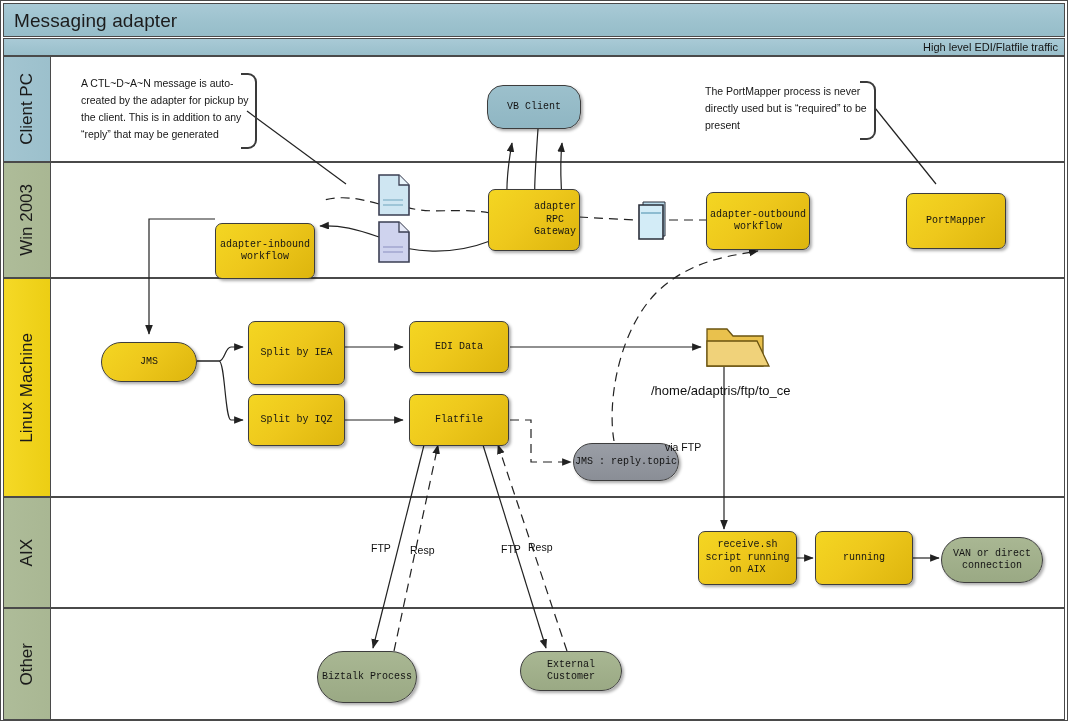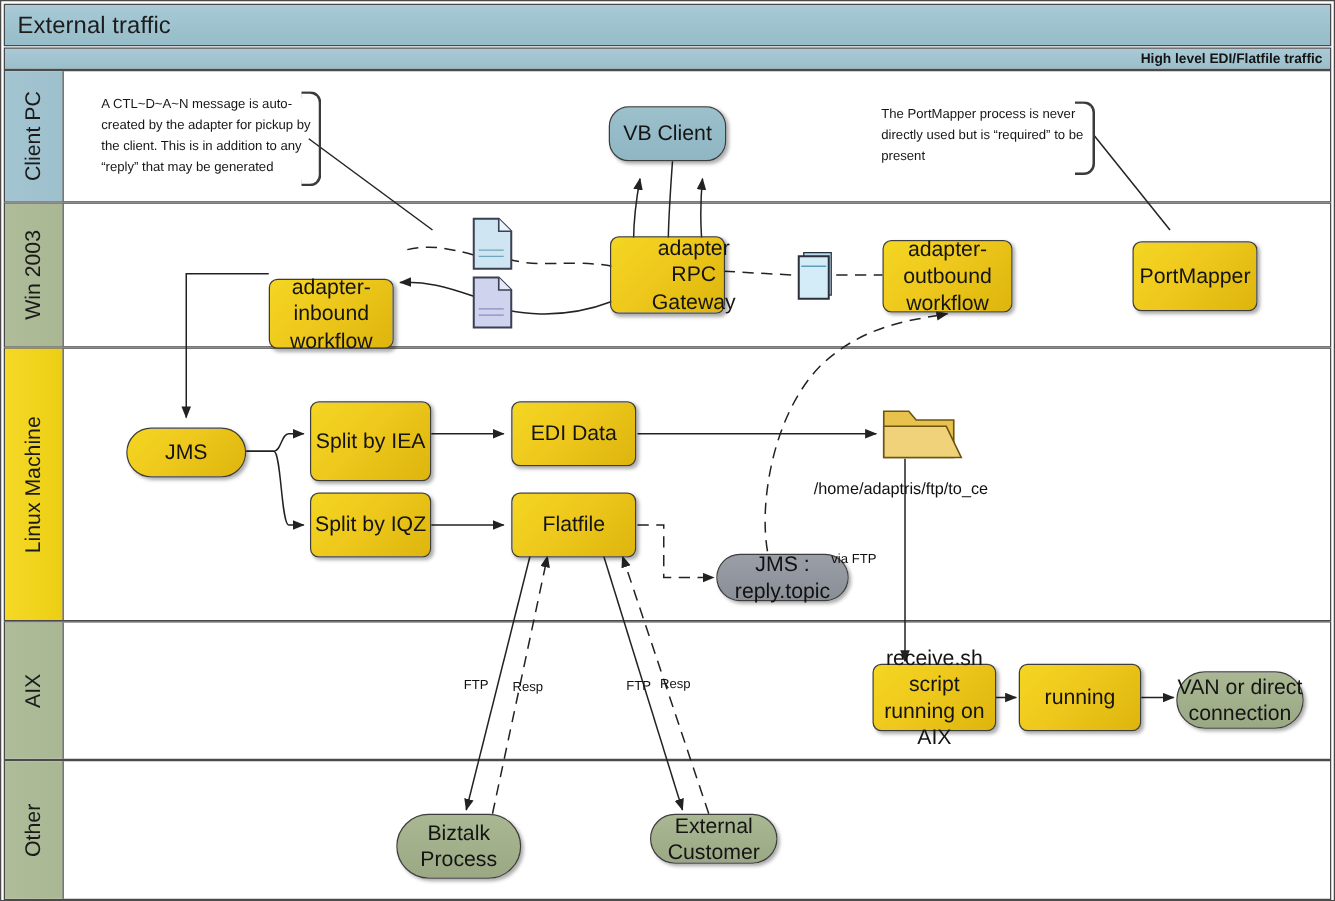--- a/index.html
+++ b/index.html
@@ -7,34 +7,34 @@
   #page{position:relative;width:1068px;height:721px;overflow:hidden;background:#ffffff;
         border:1px solid #4a4a4a;box-sizing:border-box;}
 
   
   .titlebar{position:absolute;left:2px;top:2px;width:1062px;height:34px;
             background:linear-gradient(180deg,#a9cad6 0%,#9dc2ce 55%,#96bdc9 100%);
             border:1px solid #4a4a4a;box-sizing:border-box;}
   .titlebar span{position:absolute;left:10px;top:6px;font-size:19px;color:#1c1c1c;letter-spacing:.1px;}
   .subbar{position:absolute;left:2px;top:37px;width:1062px;height:18px;
           background:linear-gradient(180deg,#a9cad6 0%,#99bfcb 100%);
-          border:1px solid #4a4a4a;box-sizing:border-box;font-weight:bold;}
+          border:1px solid #4a4a4a;box-sizing:border-box;}
   .subbar span{position:absolute;right:6px;top:2px;font-size:11px;color:#141414;}
 
   
   .lane{position:absolute;left:2px;width:1062px;border:1px solid #4a4a4a;box-sizing:border-box;background:#fff;}
   .lane-hd{position:absolute;left:0;top:0;width:47px;height:100%;border-right:1px solid #4a4a4a;box-sizing:border-box;
            display:flex;align-items:center;justify-content:center;}
   .lane-hd span{writing-mode:vertical-rl;transform:rotate(180deg);font-size:17px;color:#1a1a1a;white-space:nowrap;}
   .lane-body{position:absolute;left:47px;top:0;right:0;bottom:0;}
 
   
   .node{position:absolute;box-sizing:border-box;display:flex;align-items:center;justify-content:center;
-        text-align:center;font-size:17px;color:#141414;line-height:1.25;
-        border:1px solid #3d3d3d;box-shadow:2px 2px 3px rgba(0,0,0,.32);z-index:5;}
+        text-align:center;font-size:10px;color:#141414;line-height:1.25;
+        border:1px solid #3d3d3d;box-shadow:2px 2px 3px rgba(0,0,0,.32);z-index:5;font-family:Liberation Mono, monospace;}
   .yellow{background:linear-gradient(135deg,#f4d622 0%,#eec81c 45%,#ddb50d 100%);border-radius:7px;}
   .pill-yellow{background:linear-gradient(135deg,#f4d622 0%,#eec81c 45%,#ddb50d 100%);border-radius:999px;}
   .pill-blue{background:linear-gradient(180deg,#9cc0cc 0%,#8fb6c3 100%);border-radius:16px;}
   .pill-gray{background:linear-gradient(180deg,#9a9ea6 0%,#8a8e96 100%);border-radius:999px;color:#111;}
   .pill-green{background:linear-gradient(180deg,#a9b793 0%,#9aa984 100%);border-radius:999px;}
 
   
   .callout{position:absolute;font-size:10.5px;color:#161616;line-height:1.62;z-index:6;}
   .callout .ctext{position:relative;padding:2px 2px 2px 0;}
   .brace{position:absolute;top:0;height:100%;width:14px;border:2px solid #3a3a3a;border-left:none;
@@ -47,21 +47,21 @@
   
   svg.connectors{position:absolute;left:0;top:0;width:1068px;height:721px;pointer-events:none;z-index:3;}
   svg.icons{position:absolute;left:0;top:0;width:1068px;height:721px;pointer-events:none;z-index:4;}
 </style>
 </head>
 <body>
 
 <div id="page">
 
   <div class="titlebar">
-    <span>External traffic</span>
+    <span>Messaging adapter</span>
   </div>
   <div class="subbar">
     <span>High level EDI/Flatfile traffic</span>
   </div>
 
   <div class="lane" style="top:55px;height:106px;">
     <div class="lane-hd" style="background:linear-gradient(90deg,#a3c5d1,#9cc0cc);">
       <span>Client PC</span>
     </div>
     <div class="lane-body"></div>

